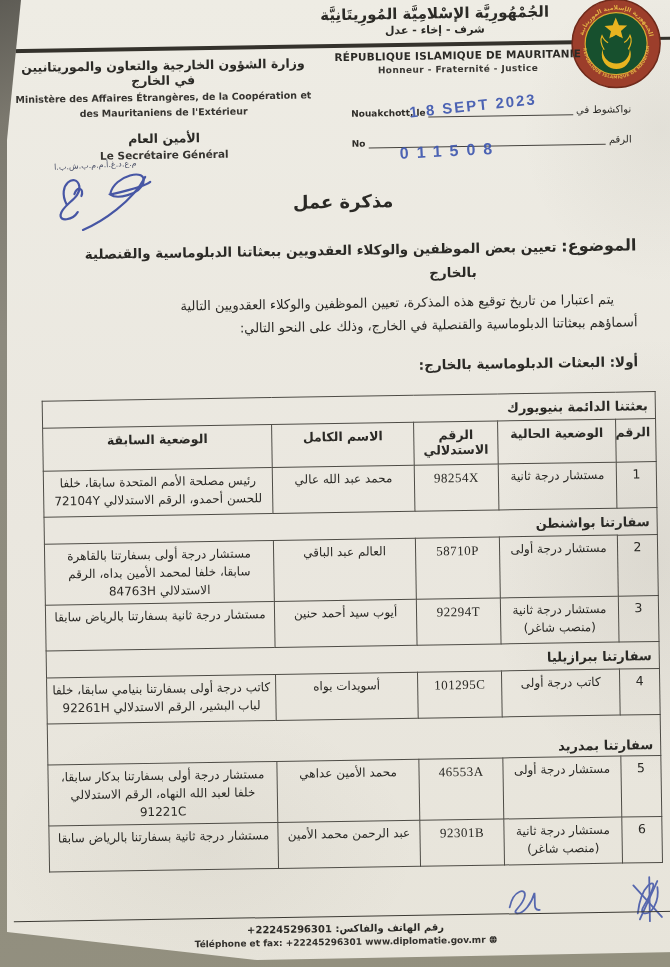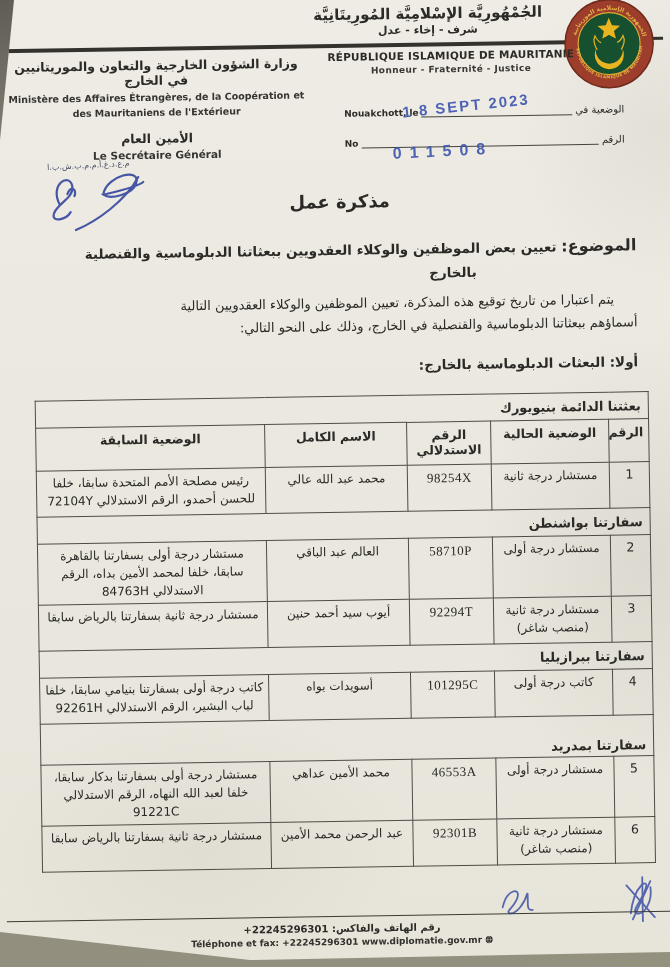--- a/index.html
+++ b/index.html
@@ -4,21 +4,21 @@
 <style>
   html,body{margin:0;padding:0;width:670px;height:967px;overflow:hidden;
     font-family:"DejaVu Sans",sans-serif;}
   body{background:linear-gradient(160deg,#5e5c55 0%,#7b786e 10%,#8d8a7e 28%,#94917f 100%);}
   .paper{position:absolute;inset:0;
     background:
       radial-gradient(240px 320px at 645px 560px, rgba(100,95,82,.10), transparent 70%),
       radial-gradient(200px 220px at 655px 130px, rgba(100,95,82,.08), transparent 70%),
       radial-gradient(300px 200px at 200px 850px, rgba(100,95,82,.06), transparent 70%),
       linear-gradient(180deg,#eeece4 0%,#eae7df 55%,#e7e4da 100%);
-    clip-path:polygon(14px 0,670px 0,670px 952px,250px 960px,0 932px,0 140px);}
+    clip-path:polygon(14px 0,670px 0,670px 952px,250px 960px,0 932px,0 140px);margin-left:7px;}
   .content{position:absolute;inset:0;transform:rotate(-0.9deg);transform-origin:50% 50%;color:#2b2a26;}
   .abs{position:absolute;}
   .ctr{text-align:center;}
   .rtl{direction:rtl;}
 
   
   .country-ar{left:285px;top:6px;width:300px;font-size:15px;font-weight:bold;}
   .motto-ar{margin-top:1px;font-size:11px;font-weight:bold;}
   .rule-main{left:0;top:44px;width:575px;height:3.5px;background:#34322c;}
   .rule-right{left:652px;top:42px;width:18px;height:3px;background:#34322c;}
@@ -132,21 +132,21 @@
         <path d="M30,30 C33,22 40,24 37,32"></path>
         <path d="M66,30 C70,12 104,4 99,20 C95,32 72,36 66,31 C80,28 100,24 106,19"></path>
         <path d="M101,14 C88,38 58,58 38,66"></path>
       </g>
     </svg>
   </div>
 
   <div class="abs fieldrow daterow">
     <span class="lbl-fr">Nouakchott, le</span>
     <span class="line"></span>
-    <span class="lbl-ar">الوضعية في</span>
+    <span class="lbl-ar">نواكشوط في</span>
   </div>
   <div class="abs stamp stamp-date">1 8 SEPT 2023</div>
 
   <div class="abs fieldrow norow">
     <span class="lbl-fr">No</span>
     <span class="line"></span>
     <span class="lbl-ar">الرقم</span>
   </div>
   <div class="abs stamp stamp-no">011508</div>
 

